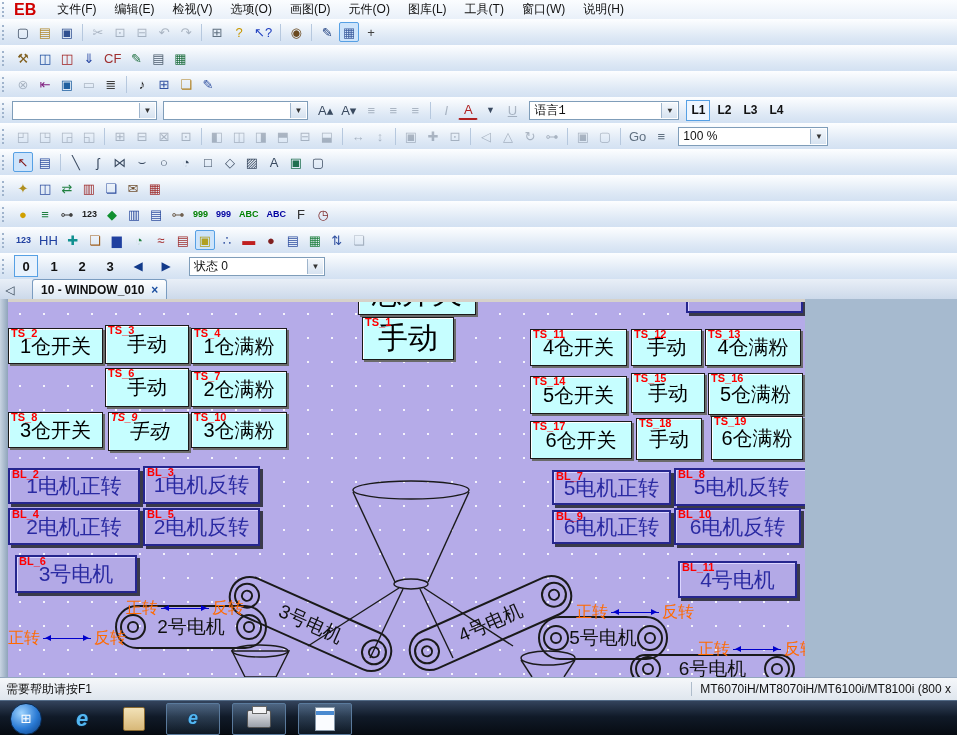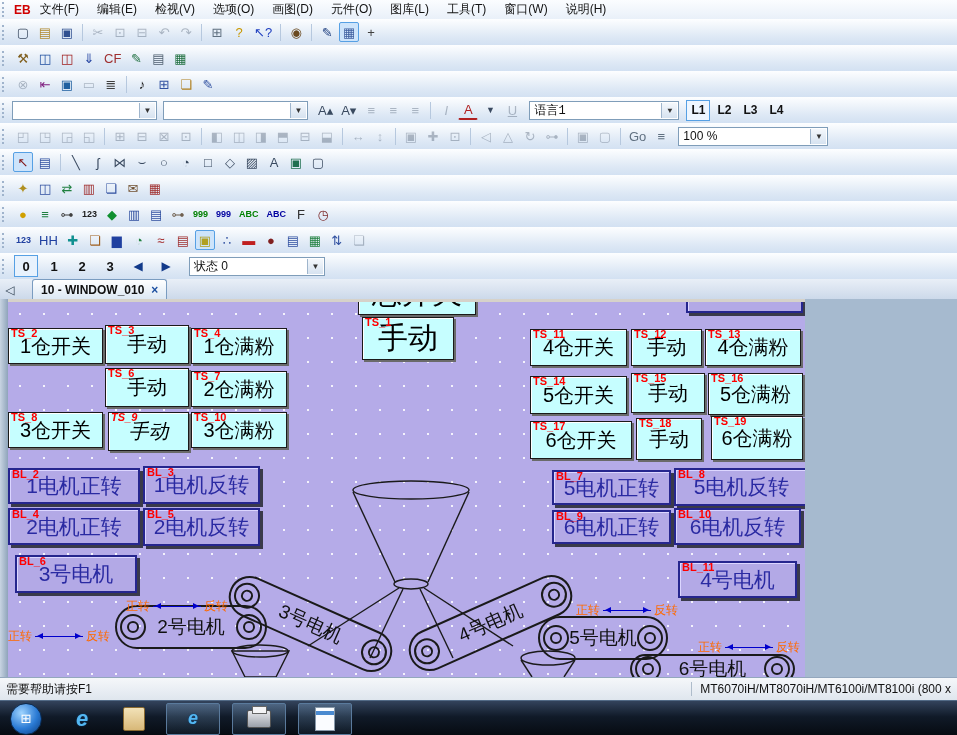--- a/index.html
+++ b/index.html
@@ -2,21 +2,21 @@
 <html style="--canvas-bg: #b5abe8; --button-cyan: #c6feff; --button-lavender: #b3a9e6; --id-red: #ff0000; --motor-navy: #2a2aa2; --dir-orange: #ff6a00; --arrow-blue: #0000cc;"><head>
 <meta charset="utf-8">
 <style>
   html,body{margin:0;padding:0;}
   .app{position:relative;width:957px;height:735px;overflow:hidden;background:#bdd3ee;
        font-family:"Liberation Sans","DejaVu Sans",sans-serif;font-size:12px;color:#111;}
   
   .menubar{position:absolute;left:0;top:0;width:957px;height:19px;display:flex;align-items:center;
            background:linear-gradient(#fbfdff,#e9f0f9);border-bottom:1px solid #d0dcec;}
   .grip{width:4px;height:15px;margin:0 4px 0 2px;border-left:2px dotted #9fb3cc;}
-  .logo{color:#d00000;font-weight:bold;font-size:12px;margin:0 0 0 2px;}
+  .logo{color:#d00000;font-weight:bold;font-size:16px;margin:0 12px 0 2px;}
   .menu-item{padding:1px 9px;white-space:nowrap;cursor:default;}
   
   .tbrow{position:absolute;left:0;width:957px;height:26px;display:flex;align-items:center;
          background:linear-gradient(#fdfeff,#dde8f5 70%,#d3e1f2);border-bottom:1px solid #c2d3e8;}
   .tbtn{min-width:20px;height:20px;padding:0 2px;margin:0 1px;display:flex;align-items:center;justify-content:center;
         font-size:13px;color:#3a4a60;border:1px solid transparent;border-radius:2px;box-sizing:border-box;}
   .tbtn.txt{font-size:9px;font-weight:bold;letter-spacing:0;}
   .tbtn.disabled{opacity:.35;}
   .tbtn.active{border:1px solid #56a0e4;background:#cde4fb;}
   .sep{width:1px;height:17px;background:#b6c8de;margin:0 4px;flex:none;}
@@ -54,21 +54,21 @@
   .bl{position:absolute;display:flex;align-items:center;justify-content:center;box-sizing:border-box;
       background:var(--button-lavender,#b3a9e6);border:2px solid #26268e;box-shadow:3px 3px 0 #3a3a4a,inset 1px 1px 0 #dcd6ff;
       color:var(--motor-navy,#2a2aa2);}
   .oid{position:absolute;top:-2px;left:2px;font-size:11px;font-weight:bold;color:var(--id-red,#ff0000);line-height:12px;}
   .conv{position:absolute;display:flex;align-items:center;justify-content:space-between;box-sizing:border-box;
         border:2px solid #1a1a1a;border-radius:24px;padding:0 3px;color:#101010;}
   .roller{flex:none;width:26px;height:26px;border:2px solid #1a1a1a;border-radius:50%;box-sizing:border-box;
           display:flex;align-items:center;justify-content:center;}
   .roller::after{content:"";width:8px;height:8px;border:2px solid #1a1a1a;border-radius:50%;}
   .clabel{font-size:19px;white-space:nowrap;}
-  .dirl{position:absolute;display:flex;align-items:center;gap:3px;font-size:12px;color:var(--dir-orange,#ff6a00);white-space:nowrap;}
+  .dirl{position:absolute;display:flex;align-items:center;gap:3px;font-size:16px;color:var(--dir-orange,#ff6a00);white-space:nowrap;}
   .dline{position:relative;width:48px;height:1px;background:var(--arrow-blue,#0000cc);}
   .dline::before{content:"";position:absolute;left:-1px;top:-3px;border:3.5px solid transparent;
                  border-right:6px solid var(--arrow-blue,#0000cc);}
   .dline::after{content:"";position:absolute;right:-1px;top:-3px;border:3.5px solid transparent;
                 border-left:6px solid var(--arrow-blue,#0000cc);}
   .funnels{position:absolute;left:0;top:0;pointer-events:none;}
   
   .statusbar{position:absolute;left:0;top:677px;width:957px;height:23px;display:flex;align-items:center;
              justify-content:space-between;background:linear-gradient(#f5f7fa,#dfe6ee);
              border-top:1px solid #93a7bd;box-sizing:border-box;padding:0 6px;}

